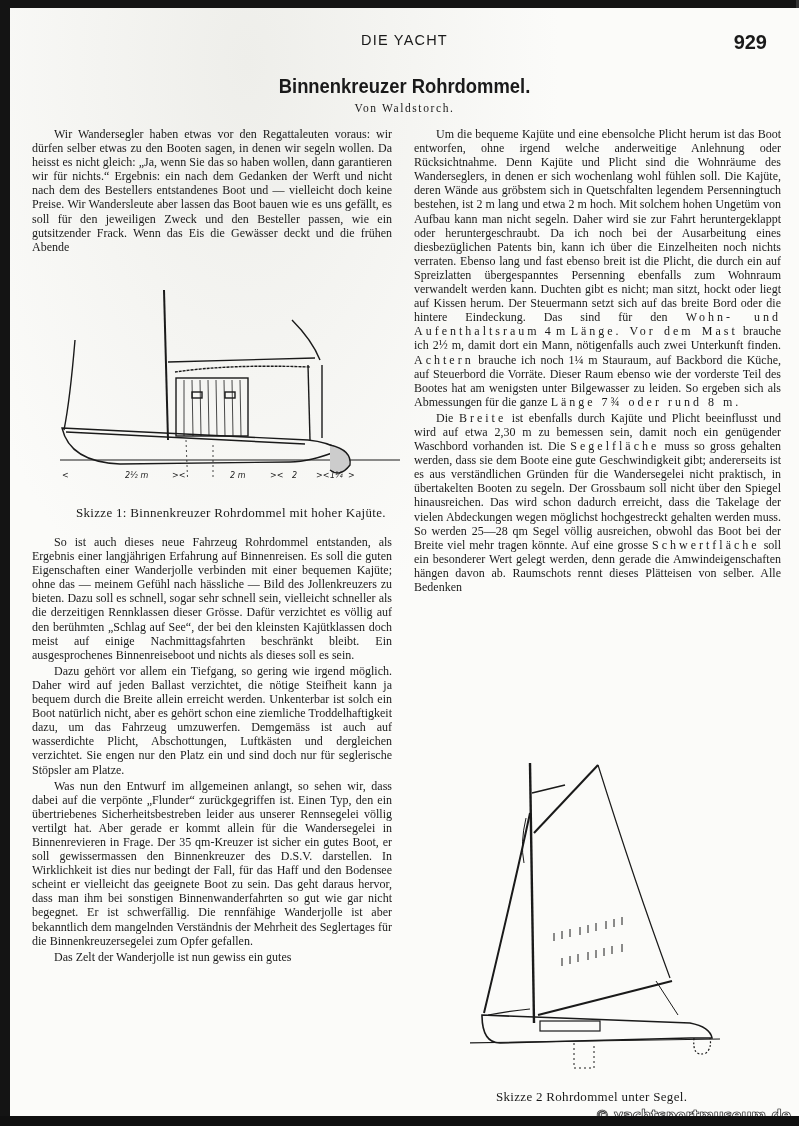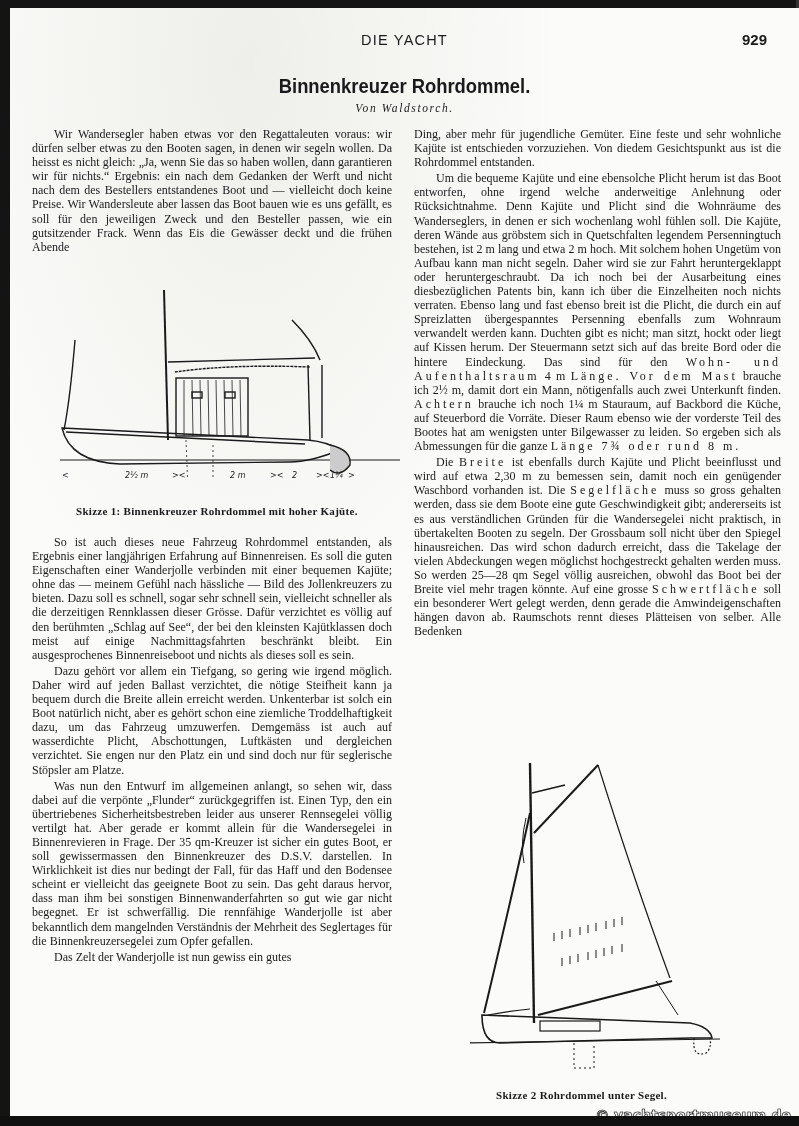--- a/index.html
+++ b/index.html
@@ -18,45 +18,45 @@
   .top-edge { position: absolute; left: 0; top: 0; width: 799px; height: 8px; background: #141414; }
   .bottom-edge { position: absolute; left: 0; bottom: 0; width: 799px; height: 10px; background: #101010; }
   .right-edge { position: absolute; right: 0; top: 0; width: 3px; height: 1126px; background: #333; }
 
   .running-head {
     position: absolute; top: 24px; left: 0; width: 789px; text-align: center;
     font-family: "Liberation Sans", "DejaVu Sans", sans-serif; font-size: 14.5px; letter-spacing: 1.2px;
   }
   .page-number {
     position: absolute; top: 23px; right: 32px;
-    font-family: "Liberation Sans", sans-serif; font-weight: bold; font-size: 15px;
+    font-family: "Liberation Sans", sans-serif; font-weight: bold; font-size: 20px;
   }
   .title {
     position: absolute; top: 67px; left: 0; width: 789px; text-align: center;
     font-family: "Liberation Sans", "DejaVu Sans", sans-serif; font-weight: bold; font-size: 20px;
     transform: scaleX(0.92);
   }
   .byline {
     position: absolute; top: 94px; left: 0; width: 789px; text-align: center;
-    font-size: 11.5px; letter-spacing: 1.6px; font-style: italic;
+    font-size: 11.5px; letter-spacing: 1.6px;
   }
   .col {
     position: absolute; font-size: 12px; line-height: 14.1px; text-align: justify;
   }
   .col p { margin: 0 0 2px 0; text-indent: 22px; }
   .col p.cont { text-indent: 0; }
   .col-left-a { left: 22px; top: 119px; width: 360px; }
   .col-left-b { left: 22px; top: 527px; width: 360px; }
   .col-right-a { left: 404px; top: 119px; width: 367px; }
   .sp { letter-spacing: 3px; }
 
   .fig1 { position: absolute; left: 50px; top: 272px; width: 340px; height: 200px; }
   .fig2 { position: absolute; left: 460px; top: 745px; width: 250px; height: 320px; }
   .caption {
-    position: absolute; font-size: 11px; font-weight: bold; letter-spacing: 0.3px;
+    position: absolute; font-size: 13px; font-weight: normal; letter-spacing: 0.3px;
   }
   .caption-1 { left: 66px; top: 497px; }
   .caption-2 { left: 486px; top: 1081px; text-align: center; }
   .watermark {
     position: absolute; right: 8px; top: 1099px;
     font-family: "DejaVu Sans", sans-serif; font-size: 14px; font-weight: bold;
     color: #fff; -webkit-text-stroke: 0.6px #222; text-shadow: 0 0 1px #000;
   }
 </style>
 </head>
@@ -120,21 +120,20 @@
   <div class="caption caption-1">Skizze 1: Binnenkreuzer Rohrdommel mit hoher Kajüte.</div>
 
   <div class="col col-left-b">
     <p>So ist auch dieses neue Fahrzeug Rohrdommel entstanden, als Ergebnis einer langjährigen Erfahrung auf Binnenreisen. Es soll die guten Eigenschaften einer Wanderjolle verbinden mit einer bequemen Kajüte; ohne das — meinem Gefühl nach hässliche — Bild des Jollenkreuzers zu bieten. Dazu soll es schnell, sogar sehr schnell sein, vielleicht schneller als die derzeitigen Rennklassen dieser Grösse. Dafür verzichtet es völlig auf den berühmten „Schlag auf See“, der bei den kleinsten Kajütklassen doch meist auf einige Nachmittagsfahrten beschränkt bleibt. Ein ausgesprochenes Binnenreiseboot und nichts als dieses soll es sein.</p>
     <p>Dazu gehört vor allem ein Tiefgang, so gering wie irgend möglich. Daher wird auf jeden Ballast verzichtet, die nötige Steifheit kann ja bequem durch die Breite allein erreicht werden. Unkenterbar ist solch ein Boot natürlich nicht, aber es gehört schon eine ziemliche Troddelhaftigkeit dazu, um das Fahrzeug umzuwerfen. Demgemäss ist auch auf wasserdichte Plicht, Abschottungen, Luftkästen und dergleichen verzichtet. Sie engen nur den Platz ein und sind doch nur für seglerische Stöpsler am Platze.</p>
     <p>Was nun den Entwurf im allgemeinen anlangt, so sehen wir, dass dabei auf die verpönte „Flunder“ zurückgegriffen ist. Einen Typ, den ein übertriebenes Sicherheitsbestreben leider aus unserer Rennsegelei völlig vertilgt hat. Aber gerade er kommt allein für die Wandersegelei in Binnenrevieren in Frage. Der 35 qm-Kreuzer ist sicher ein gutes Boot, er soll gewissermassen den Binnenkreuzer des D.S.V. darstellen. In Wirklichkeit ist dies nur bedingt der Fall, für das Haff und den Bodensee scheint er vielleicht das geeignete Boot zu sein. Das geht daraus hervor, dass man ihm bei sonstigen Binnenwanderfahrten so gut wie gar nicht begegnet. Er ist schwerfällig. Die rennfähige Wanderjolle ist aber bekanntlich dem mangelnden Verständnis der Mehrheit des Seglertages für die Binnenkreuzersegelei zum Opfer gefallen.</p>
     <p>Das Zelt der Wanderjolle ist nun gewiss ein gutes</p>
   </div>
 
   <div class="col col-right-a">
-    <p class="cont">Ding, aber mehr für jugendliche Gemüter. Eine feste und sehr wohnliche Kajüte ist entschieden vorzuziehen. Von diedem Gesichtspunkt aus ist die Rohrdommel entstanden.</p>
     <p><span>Um die bequeme Kajüte und eine ebensolche Plicht herum ist das Boot entworfen, ohne irgend welche anderweitige Anlehnung oder Rücksichtnahme. Denn Kajüte und Plicht sind die Wohnräume des Wanderseglers, in denen er sich wochenlang wohl fühlen soll. Die Kajüte, deren Wände aus gröbstem sich in Quetschfalten legendem Persenningtuch bestehen, ist 2 m lang und etwa 2 m hoch. Mit solchem hohen Ungetüm von Aufbau kann man nicht segeln. Daher wird sie zur Fahrt heruntergeklappt oder heruntergeschraubt. Da ich noch bei der Ausarbeitung eines diesbezüglichen Patents bin, kann ich über die Einzelheiten noch nichts verraten. Ebenso lang und fast ebenso breit ist die Plicht, die durch ein auf Spreizlatten übergespanntes Persenning ebenfalls zum Wohnraum verwandelt werden kann. Duchten gibt es nicht; man sitzt, hockt oder liegt auf Kissen herum. Der Steuermann setzt sich auf das breite Bord oder die hintere Eindeckung. Das sind für den </span><span class="sp">Wohn- und Aufenthaltsraum</span><span> 4 m </span><span class="sp">Länge. Vor dem Mast</span><span> brauche ich 2½ m, damit dort ein Mann, nötigenfalls auch zwei Unterkunft finden. </span><span class="sp">Achtern</span><span> brauche ich noch 1¼ m Stauraum, auf Backbord die Küche, auf Steuerbord die Vorräte. Dieser Raum ebenso wie der vorderste Teil des Bootes hat am wenigsten unter Bilgewasser zu leiden. So ergeben sich als Abmessungen für die ganze </span><span class="sp">Länge 7¾ oder rund 8 m.</span></p>
     <p><span>Die </span><span class="sp">Breite</span><span> ist ebenfalls durch Kajüte und Plicht beeinflusst und wird auf etwa 2,30 m zu bemessen sein, damit noch ein genügender Waschbord vorhanden ist. Die </span><span class="sp">Segelfläche</span><span> muss so gross gehalten werden, dass sie dem Boote eine gute Geschwindigkeit gibt; andererseits ist es aus verständlichen Gründen für die Wandersegelei nicht praktisch, in übertakelten Booten zu segeln. Der Grossbaum soll nicht über den Spiegel hinausreichen. Das wird schon dadurch erreicht, dass die Takelage der vielen Abdeckungen wegen möglichst hochgestreckt gehalten werden muss. So werden 25—28 qm Segel völlig ausreichen, obwohl das Boot bei der Breite viel mehr tragen könnte. Auf eine grosse </span><span class="sp">Schwertfläche</span><span> soll ein besonderer Wert gelegt werden, denn gerade die Amwindeigenschaften hängen davon ab. Raumschots rennt dieses Plätteisen von selber. Alle Bedenken</span></p>
   </div>
 
   <svg class="fig2" viewBox="0 0 250 320">
     <g fill="none" stroke="#1a1a1a" stroke-width="1.6">
       <line x1="60" y1="10" x2="64" y2="270" stroke-width="2.4"></line>
       <path d="M62,40 L95,32"></path>
       <path d="M128,12 L64,80" stroke-width="2"></path>
       <path d="M128,12 Q165,130 200,225" stroke-width="1.2"></path>

